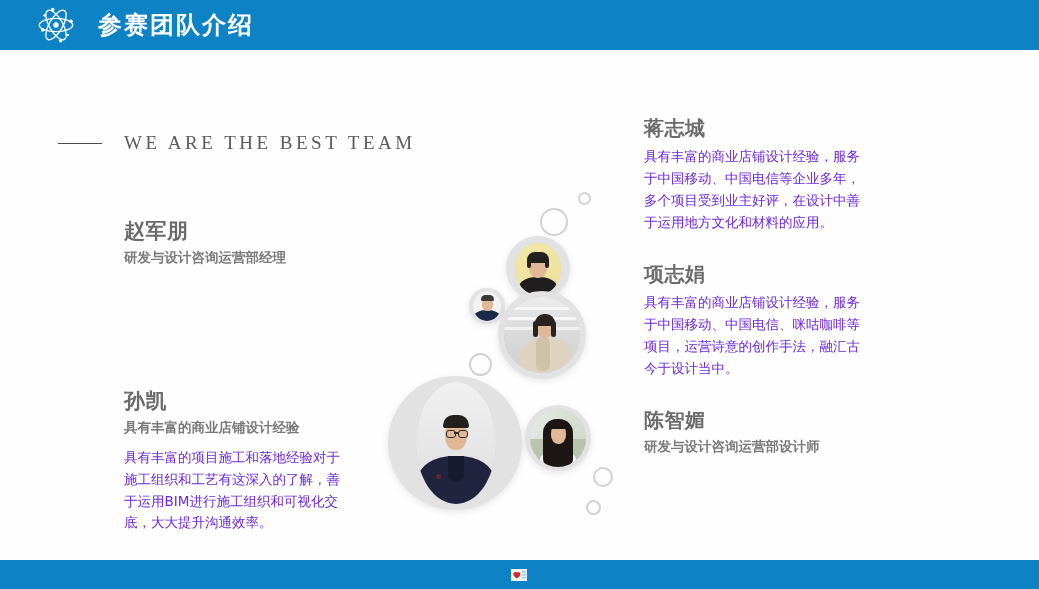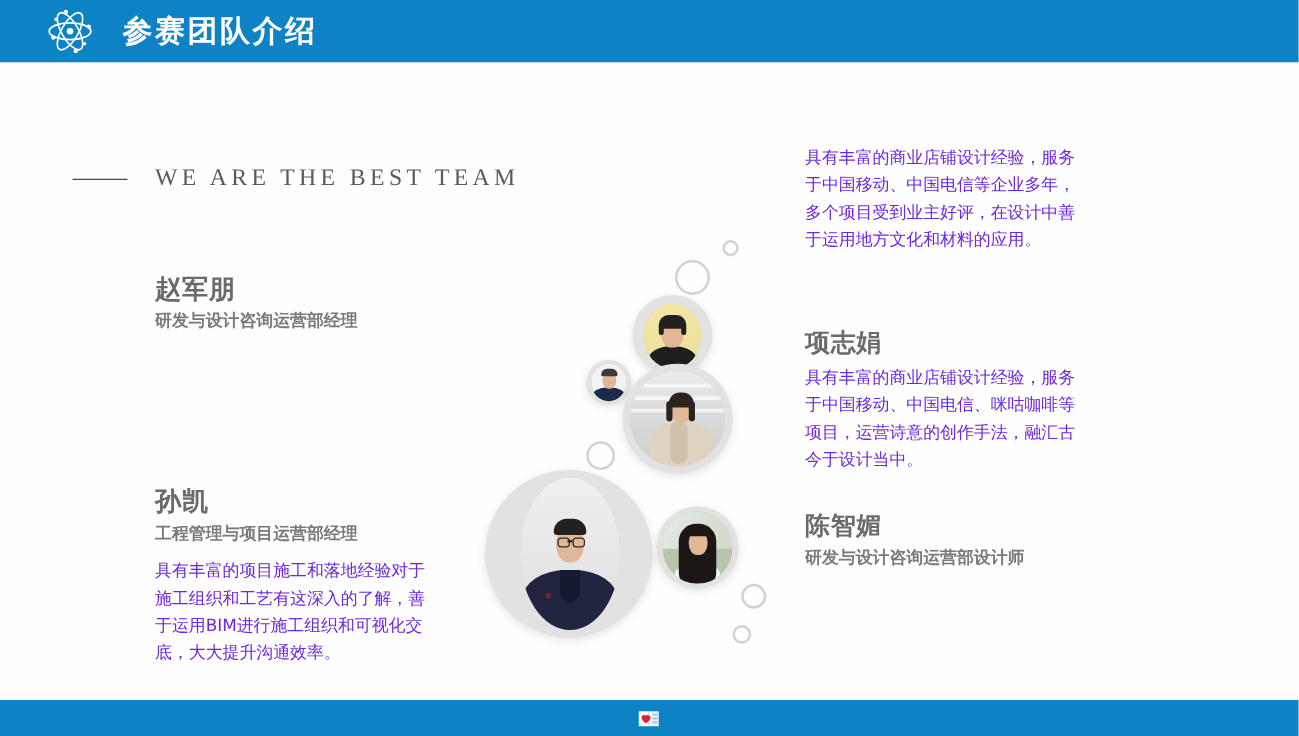--- a/index.html
+++ b/index.html
@@ -212,28 +212,29 @@
     <span class="eyebrow-text">WE ARE THE BEST TEAM</span>
   </div>
 
   <div class="person person-left-1">
     <div class="person-name">赵军朋</div>
     <div class="person-role">研发与设计咨询运营部经理</div>
   </div>
 
   <div class="person person-left-2">
     <div class="person-name">孙凯</div>
-    <div class="person-role">工程管理与项目运营部经理</div>
+    <div class="person-role">具有丰富的商业店铺设计经验</div>
     <div class="person-desc">具有丰富的项目施工和落地经验对于
 施工组织和工艺有这深入的了解，善
 于运用BIM进行施工组织和可视化交
 底，大大提升沟通效率。</div>
   </div>
 
   <div class="person person-right-1">
+    <div class="person-name">蒋志城</div>
     <div class="person-desc">具有丰富的商业店铺设计经验，服务
 于中国移动、中国电信等企业多年，
 多个项目受到业主好评，在设计中善
 于运用地方文化和材料的应用。</div>
   </div>
 
   <div class="person person-right-2">
     <div class="person-name">项志娟</div>
     <div class="person-desc">具有丰富的商业店铺设计经验，服务
 于中国移动、中国电信、咪咕咖啡等

